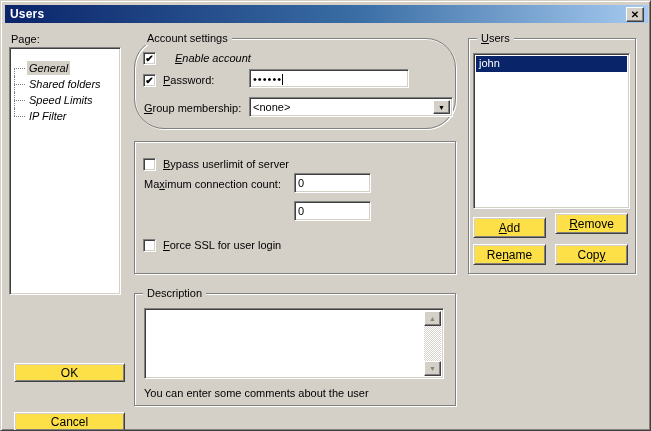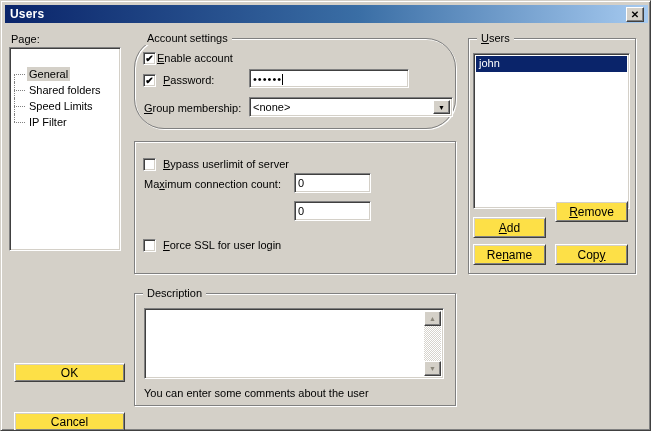--- a/index.html
+++ b/index.html
@@ -112,21 +112,21 @@
 
   <div class="titlebar">
     <span class="title-text">Users</span>
   </div>
   <div class="close-btn">
     <span>✕</span>
   </div>
 
   <div class="label" style="left:10px; top:32px;">Page:</div>
 
-  <div class="sunken" style="position:absolute; left:8px; top:46px; width:112px; height:204px; padding-top:18px;">
+  <div class="sunken" style="position:absolute; left:8px; top:46px; width:112px; height:248px; padding-top:12px;font-style:italic;">
     <div class="tree-row selected">
       <span class="conn-v lower"></span>
       <span class="conn-h"></span>
       <span class="item-label">General</span>
     </div>
     <div class="tree-row">
       <span class="conn-v full"></span>
       <span class="conn-h"></span>
       <span class="item-label">Shared folders</span>
     </div>
@@ -149,21 +149,21 @@
     <span>Cancel</span>
   </div>
 
   <div class="groupbox" style="left:133px; top:37px; width:322px; height:91px;border-radius:30px;">
     <span class="caption">Account settings</span>
   </div>
 
   <div class="checkbox" style="left:142px; top:51px;">
     <span>✔</span>
   </div>
-  <div class="label" style="left:156px; top:51px;"><u>E</u>nable account</div>
+  <div class="label" style="left:174px; top:51px;font-style:italic;"><u>E</u>nable account</div>
 
   <div class="checkbox" style="left:142px; top:73px;">
     <span>✔</span>
   </div>
   <div class="label" style="left:162px; top:73px;"><u>P</u>assword:</div>
   <div class="field sunken" style="left:248px; top:68px; width:160px; height:19px; letter-spacing:1px;">
     <span>••••••</span><span class="caret"></span>
   </div>
 
   <div class="label" style="left:143px; top:101px;"><u>G</u>roup membership:</div>
@@ -212,21 +212,21 @@
   </div>
   <div class="listbox sunken" style="left:472px; top:52px; width:157px; height:156px; padding:2px;">
     <div class="list-row selected">
       <span>john</span>
     </div>
   </div>
 
   <div class="btn" style="left:472px; top:216px; width:73px; height:21px;">
     <span><u>A</u>dd</span>
   </div>
-  <div class="btn" style="left:554px; top:200px; width:73px; height:21px;">
+  <div class="btn" style="left:554px; top:212px; width:73px; height:21px;">
     <span><u>R</u>emove</span>
   </div>
   <div class="btn" style="left:472px; top:243px; width:73px; height:21px;">
     <span>Re<u>n</u>ame</span>
   </div>
   <div class="btn" style="left:554px; top:243px; width:73px; height:21px;">
     <span>Cop<u>y</u></span>
   </div>
 
 </div>

